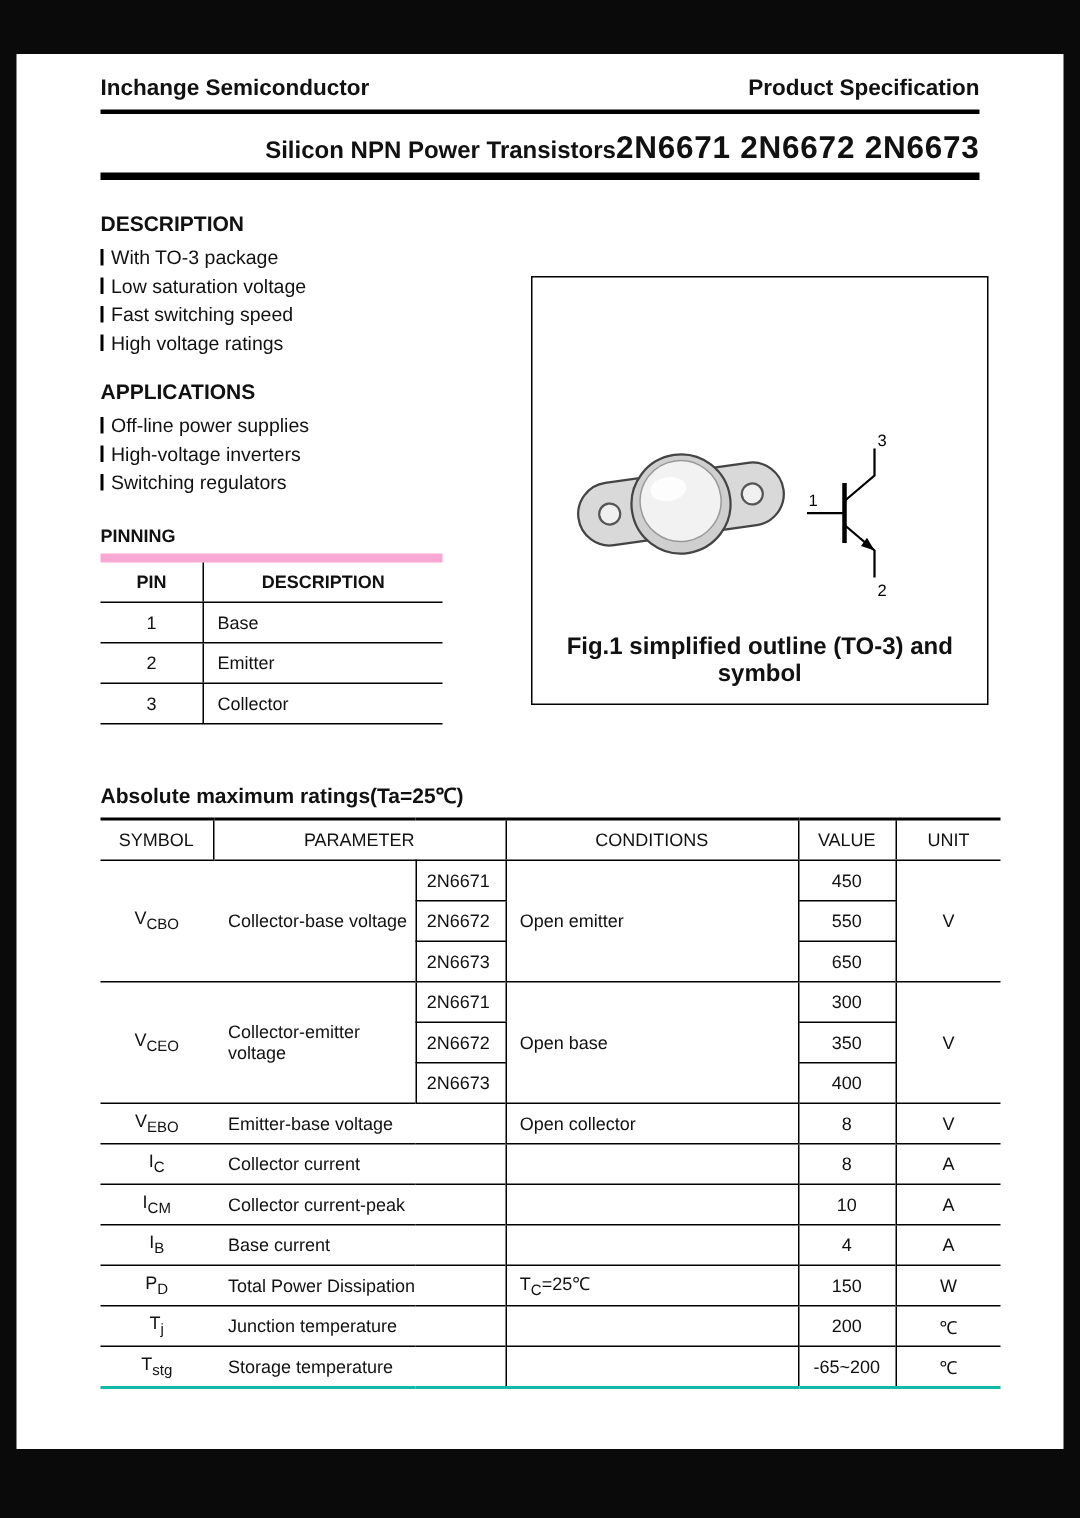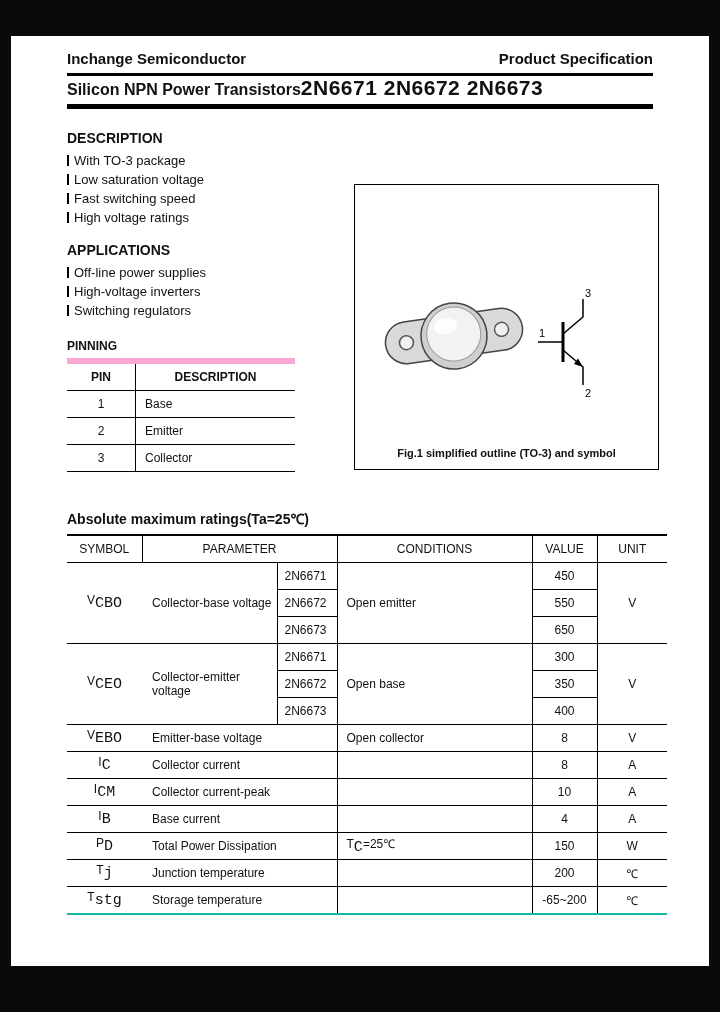--- a/index.html
+++ b/index.html
@@ -17,21 +17,21 @@
     background:#ffffff;
     overflow:hidden;
   }
   .inner { padding:14px 56px 0 56px; position:relative; }
 
   
   .hdr-row { display:flex; justify-content:space-between; align-items:flex-end; }
   .hdr-company { font-size:15px; font-weight:bold; }
   .hdr-spec { font-size:15px; font-weight:bold; }
   .rule-thin { height:3px; background:#000; margin-top:6px; }
-  .title-row { display:flex; justify-content:flex-start; align-items:baseline; }
+  .title-row { display:flex; justify-content:flex-end; align-items:baseline; margin-top:11px; }
   .title-product { font-size:16px; font-weight:bold; }
   .title-parts { font-size:21px; font-weight:bold; letter-spacing:0.5px; }
   .rule-thick { height:5px; background:#000; margin-top:4px; }
 
   
   h3.sec-heading { font-size:14px; font-weight:bold; margin:0; }
   .sec-description h3 { margin-top:21px; }
   .sec-applications h3 { margin-top:15px; }
   .items { margin-top:5px; }
   .item { font-size:13px; line-height:19px; display:flex; align-items:center; }
@@ -50,21 +50,21 @@
   td.col-desc { padding-left:9px; text-align:left; }
 
   
   .figure-box {
     position:absolute; left:343px; top:148px;
     width:303px; height:284px;
     border:1px solid #000; background:#fff;
   }
   .fig-caption {
     position:absolute; bottom:10px; left:0; width:100%;
-    text-align:center; font-size:11px; font-weight:bold;
+    text-align:center; font-size:16px; font-weight:bold;
   }
   .to3-svg { position:absolute; left:24px; top:104px; }
   .sym-svg { position:absolute; left:178px; top:100px; }
 
   
   .ratings-heading { font-size:14px; font-weight:bold; margin-top:37px; }
   .ratings { margin-top:6px; font-size:12px; width:600px; table-layout:fixed; }
   .ratings th { font-weight:normal; height:24px; text-align:center;
     border-top:2px solid #000; border-bottom:1px solid #000; }
   .ratings th + th { border-left:1px solid #000;margin-top:29px; }
@@ -73,21 +73,21 @@
   .ratings tbody tr:last-child > td { border-bottom:2px solid #14b8a6; }
   td.sym { text-align:center; }
   td.par { padding-left:10px; text-align:left; }
   td.typ { padding-left:7px; text-align:left; border-left:1px solid #000; }
   td.cond { padding-left:9px; text-align:left; border-left:1px solid #000; border-right:1px solid #000; }
   td.val { text-align:center; border-right:1px solid #000; }
   td.unit { text-align:center; }
   td.hrline { border-bottom:1px solid #000; }
   .cw-sym { width:75px; } .cw-par { width:135px; } .cw-typ { width:60px; }
   .cw-cond { width:195px; } .cw-val { width:65px; } .cw-unit { width:70px; }
-  sub { font-size:15px;font-family:Liberation Mono, monospace; }
+  sub { font-size:10px; }
 </style>
 </head>
 <body>
 
 <div class="page">
   <div class="inner">
 
     <div class="hdr-row">
       <span class="hdr-company">Inchange Semiconductor</span>
       <span class="hdr-spec">Product Specification</span>

